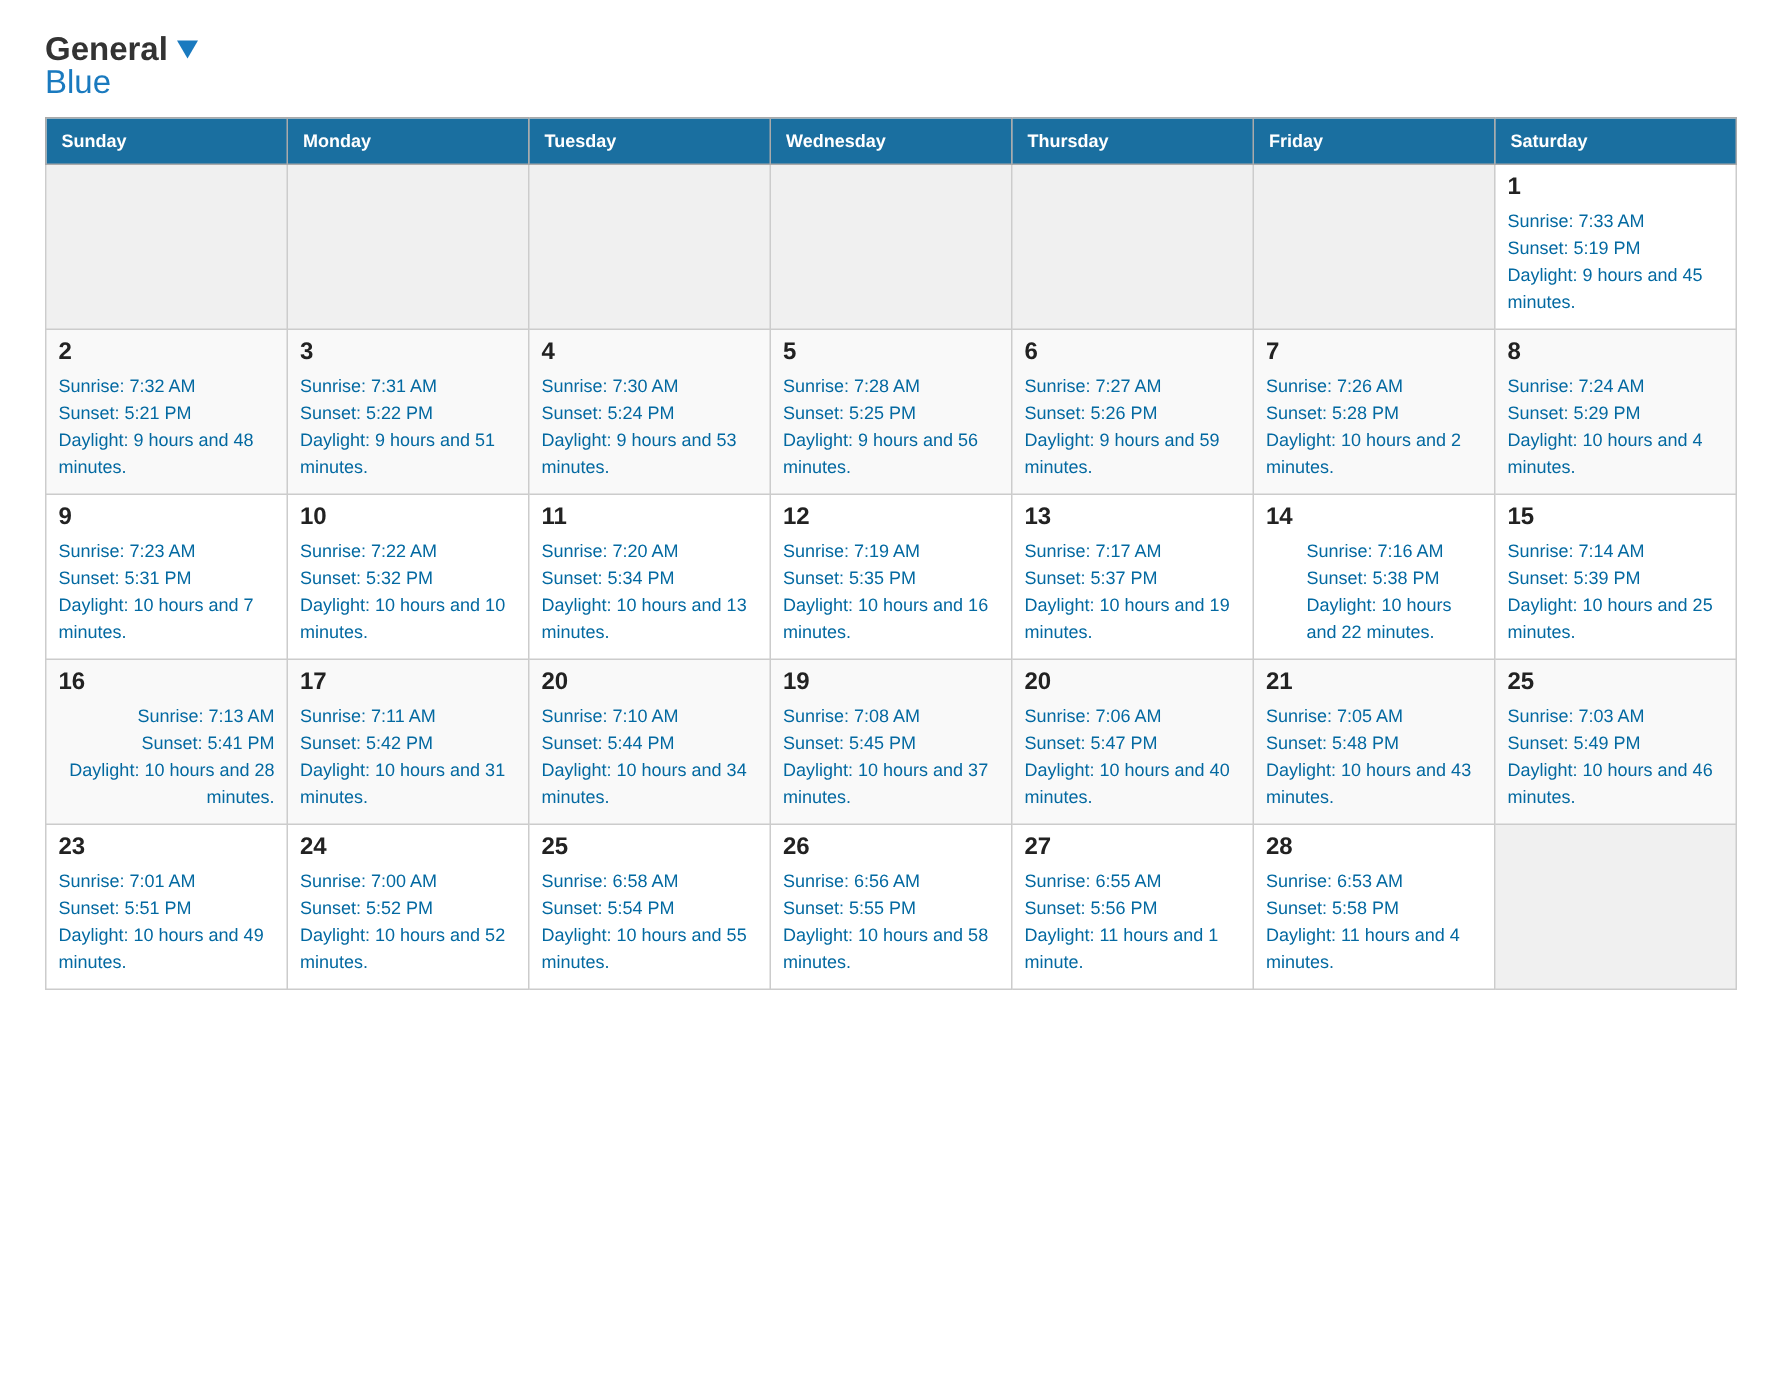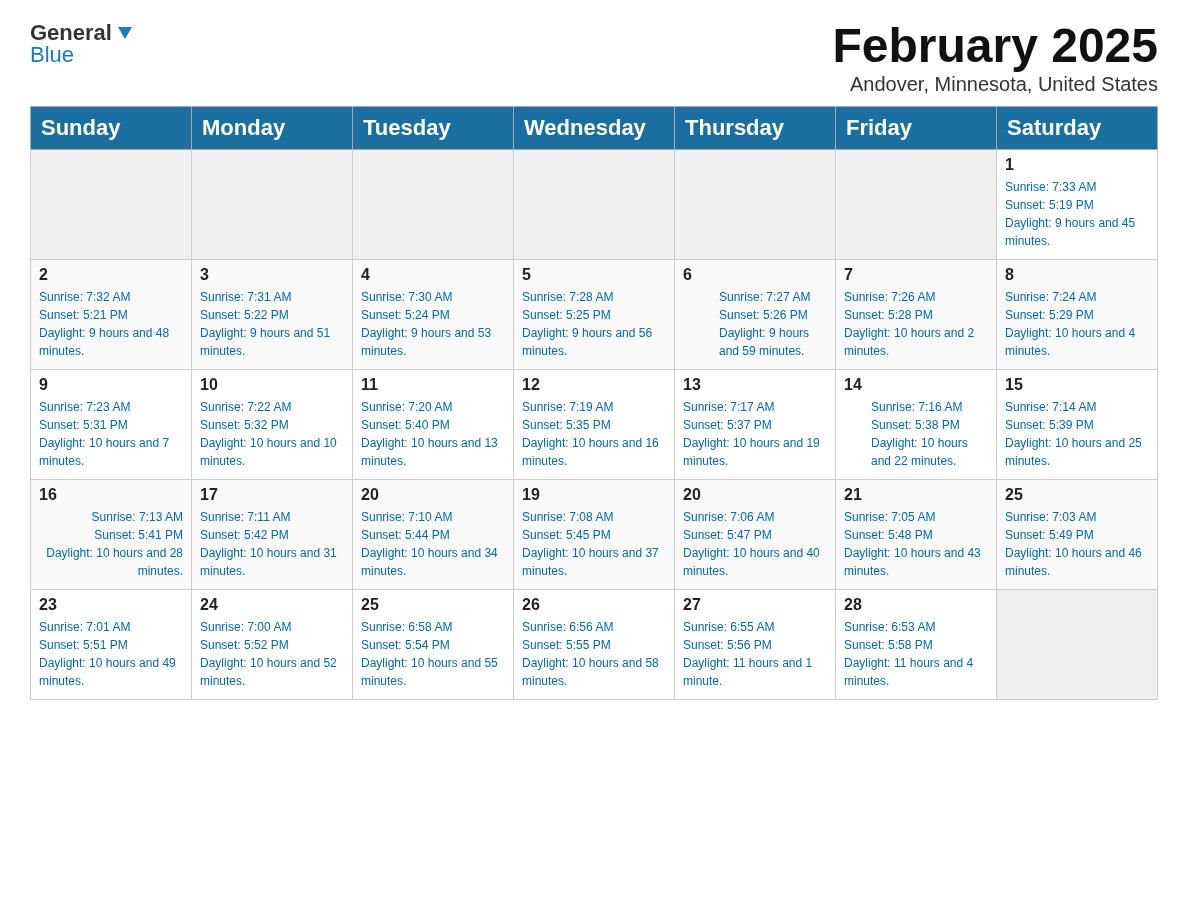--- a/index.html
+++ b/index.html
@@ -49,21 +49,21 @@
     .calendar {
       width: 100%;
       border-collapse: collapse;
       border: 1px solid #aaa;
     }
     .calendar th {
       background-color: #1a6fa0;
       color: #fff;
       padding: 8px 10px;
       text-align: left;
-      font-size: 22px;
+      font-size: 12px;
       font-weight: bold;
       border: 1px solid #aaa;
     }
     .calendar td {
       vertical-align: top;
       padding: 6px 8px;
       border: 1px solid #ccc;
       width: 14.28%;
       min-height: 100px;
       font-size: 12.5px;
@@ -97,24 +97,20 @@
 <div class="header">
   <div class="logo">
     <div style="display:flex; align-items:center;">
       <span class="logo-text-general">General</span>
       <svg width="22" height="22" viewBox="0 0 22 22" style="margin-left:2px; margin-top:-2px;">
         <polygon points="4,6 18,6 11,18" fill="#1a7abf"></polygon>
       </svg>
     </div>
     <span class="logo-text-blue">Blue</span>
   </div>
-  <div class="title-block">
-    <h1>February 2025</h1>
-    <h2>Andover, Minnesota, United States</h2>
-  </div>
 </div>
 
 <table class="calendar">
   <thead>
     <tr>
     <th>Sunday</th>
         <th>Monday</th>
         <th>Tuesday</th>
         <th>Wednesday</th>
         <th>Thursday</th>
@@ -157,21 +153,21 @@
 Daylight: 9 hours and 53 minutes.</div>
         </td>
         <td>
           <span class="day-number">5</span>
           <div class="day-info" style="white-space: pre-line;">Sunrise: 7:28 AM
 Sunset: 5:25 PM
 Daylight: 9 hours and 56 minutes.</div>
         </td>
         <td>
           <span class="day-number">6</span>
-          <div class="day-info" style="white-space: pre-line; margin-left: 36px;">Sunrise: 7:27 AM
+          <div class="day-info" style="white-space: pre-line;">Sunrise: 7:27 AM
 Sunset: 5:26 PM
 Daylight: 9 hours and 59 minutes.</div>
         </td>
         <td>
           <span class="day-number">7</span>
           <div class="day-info" style="white-space: pre-line;">Sunrise: 7:26 AM
 Sunset: 5:28 PM
 Daylight: 10 hours and 2 minutes.</div>
         </td>
         <td>
@@ -190,21 +186,21 @@
         </td>
         <td>
           <span class="day-number">10</span>
           <div class="day-info" style="white-space: pre-line;">Sunrise: 7:22 AM
 Sunset: 5:32 PM
 Daylight: 10 hours and 10 minutes.</div>
         </td>
         <td>
           <span class="day-number">11</span>
           <div class="day-info" style="white-space: pre-line;">Sunrise: 7:20 AM
-Sunset: 5:40 PM
+Sunset: 5:34 PM
 Daylight: 10 hours and 13 minutes.</div>
         </td>
         <td>
           <span class="day-number">12</span>
           <div class="day-info" style="white-space: pre-line;">Sunrise: 7:19 AM
 Sunset: 5:35 PM
 Daylight: 10 hours and 16 minutes.</div>
         </td>
         <td>
           <span class="day-number">13</span>

